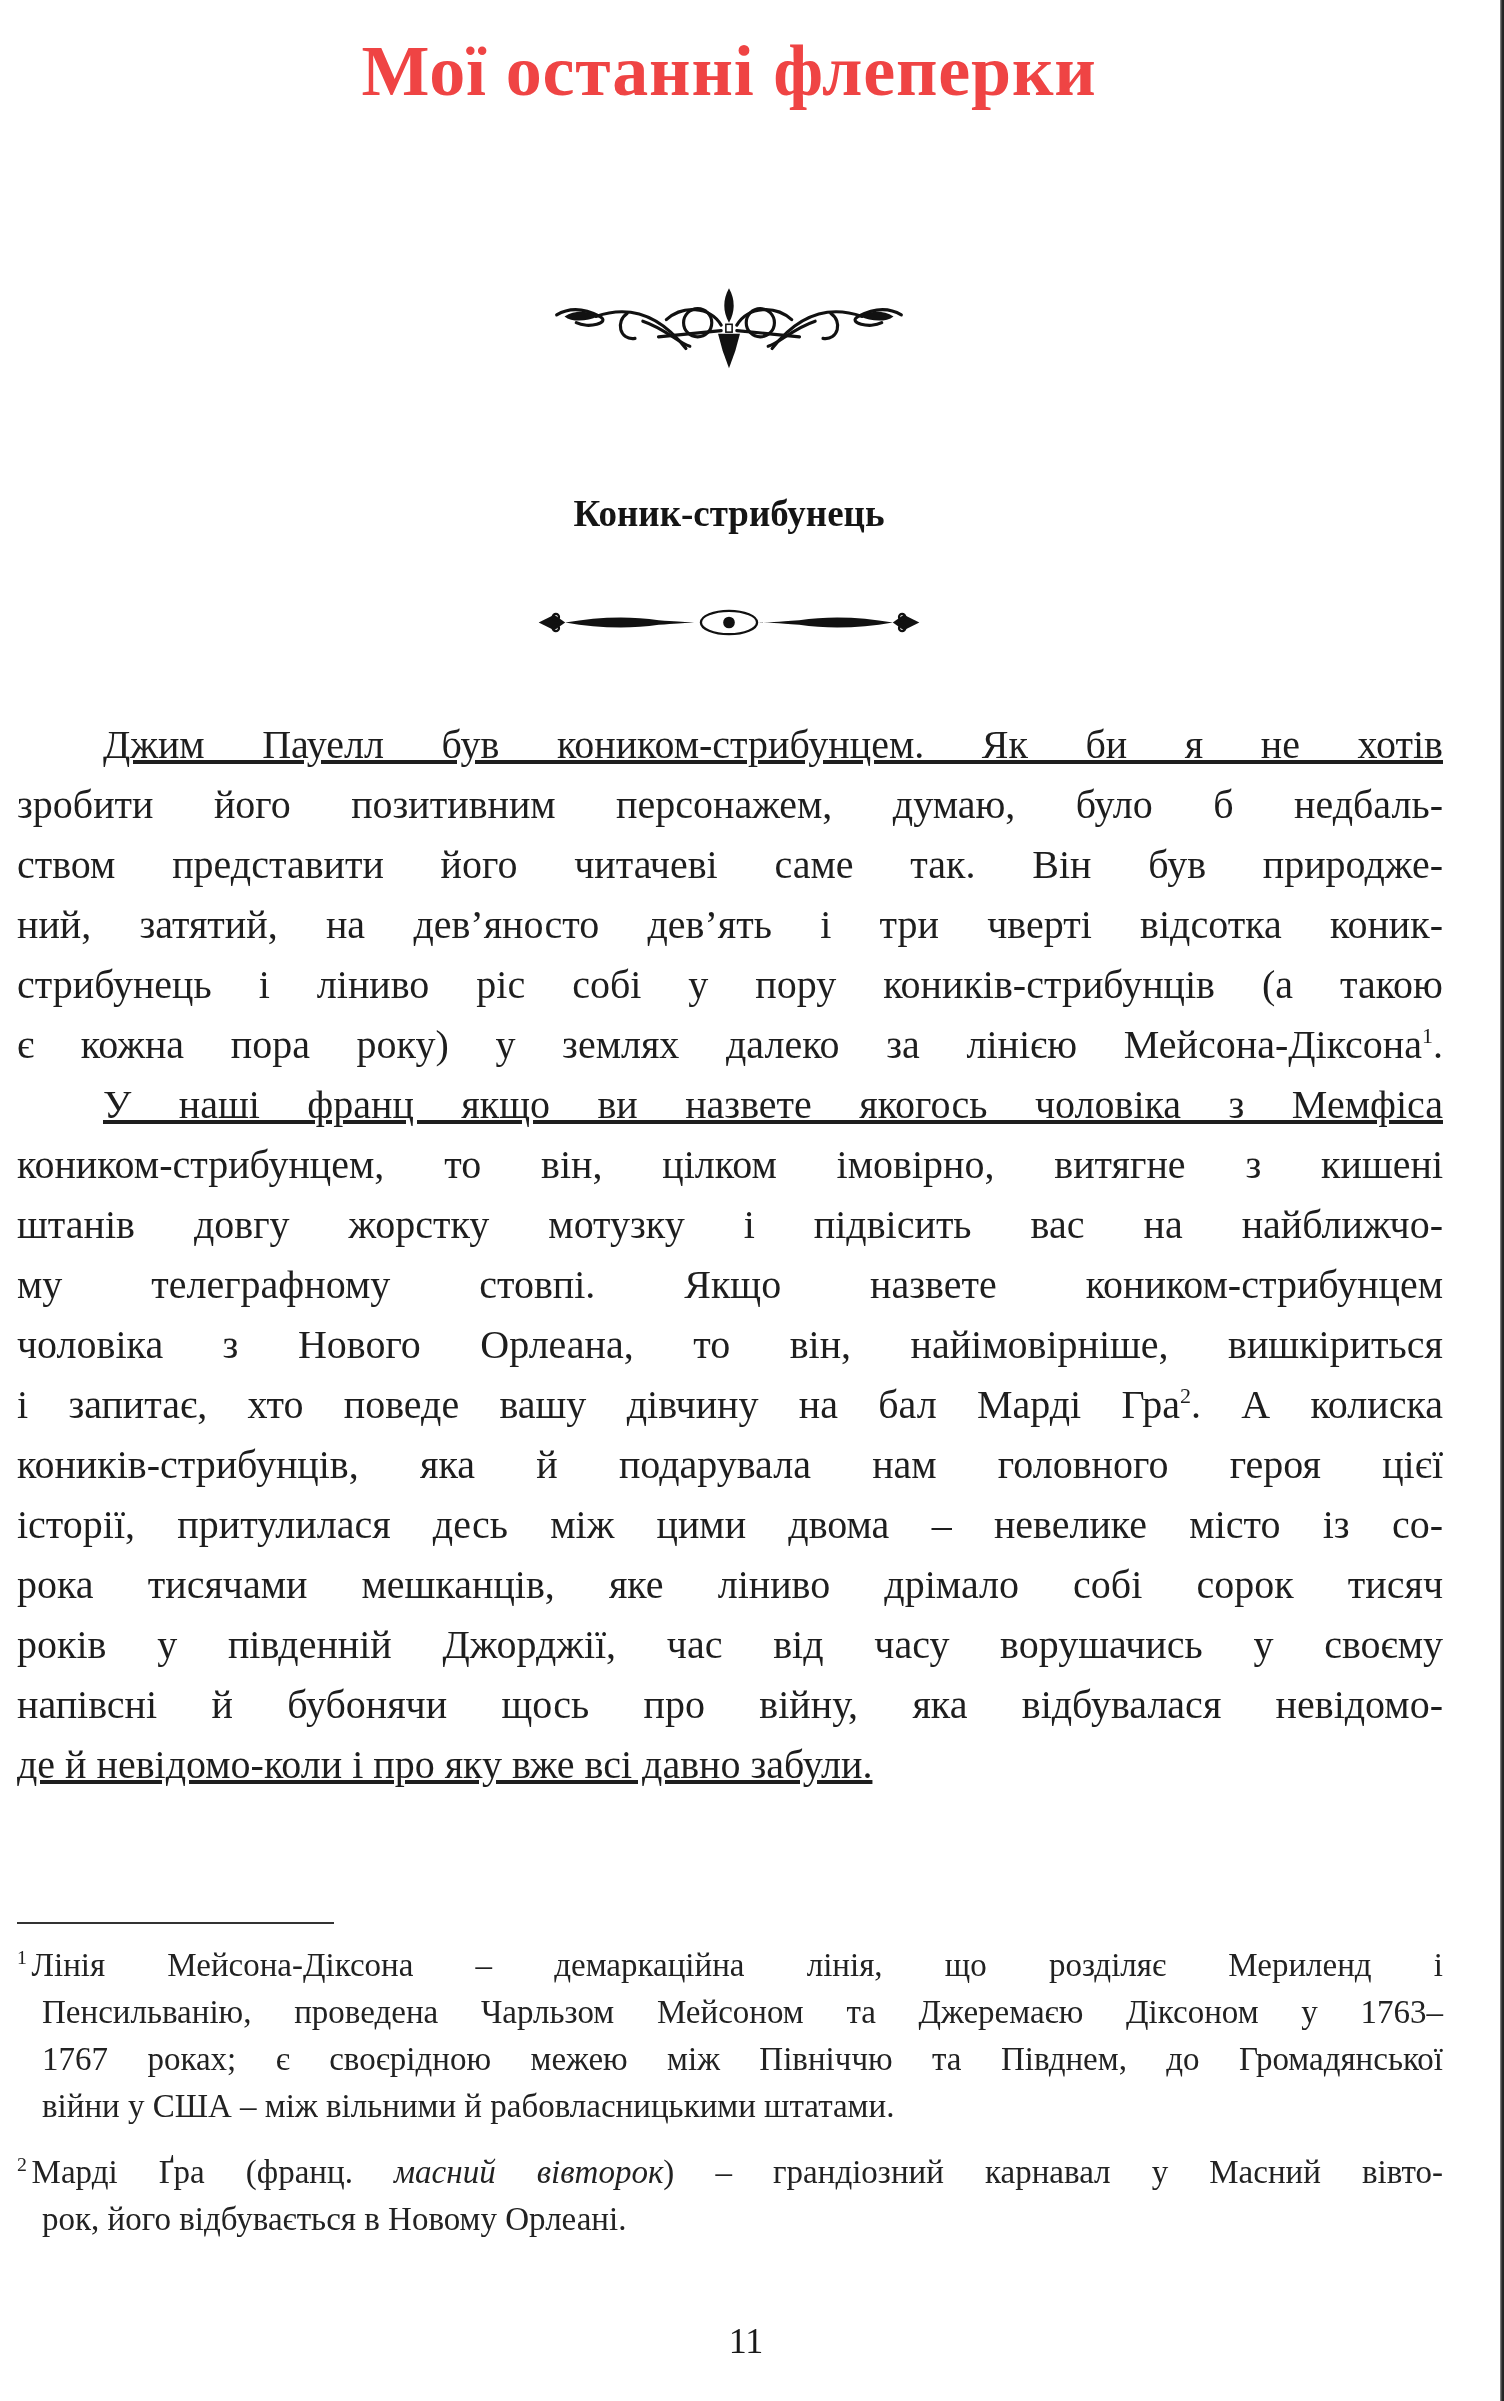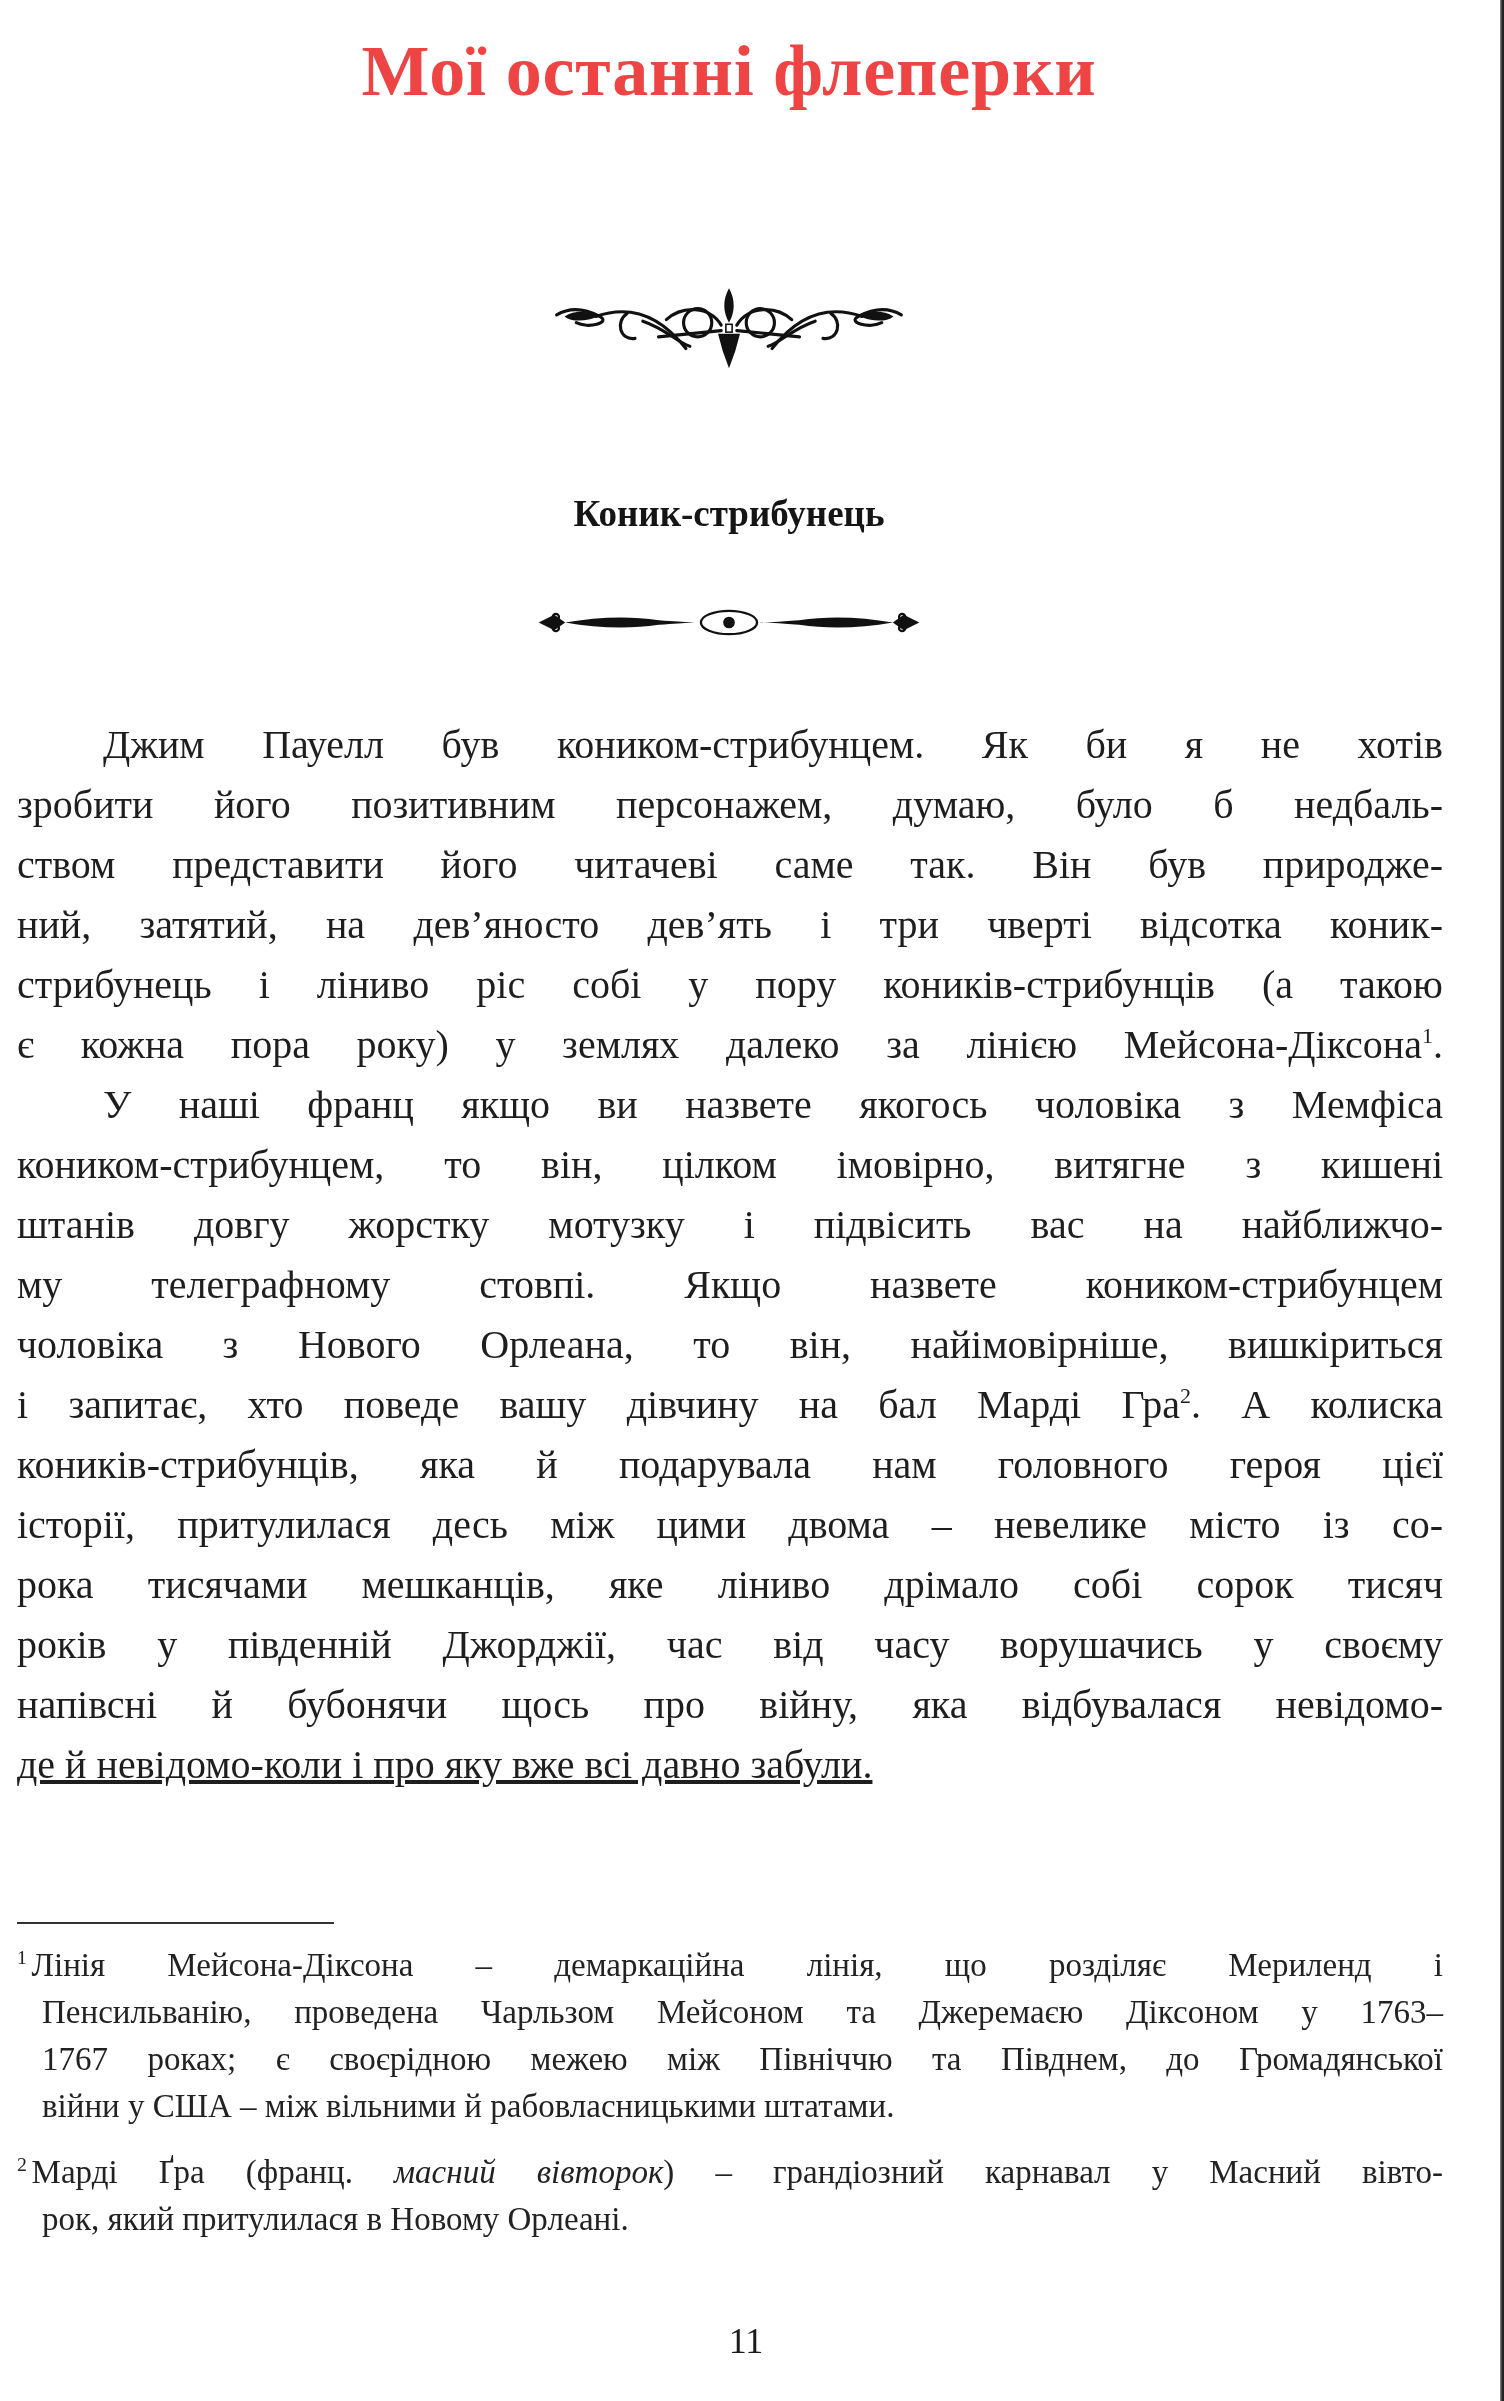--- a/index.html
+++ b/index.html
@@ -53,21 +53,21 @@
     color: #1e1e1e;
   }
   .line {
     display: block;
     white-space: nowrap;
     text-align-last: justify;
     text-align: justify;
     height: 60px;
   }
   .line.last { text-align-last: left; text-decoration: underline; }
-  .line.indent { padding-left: 86px; }
+  .line.indent { padding-left: 86px; text-decoration: underline; }
   sup { font-size: 0.55em; vertical-align: 0.7em; line-height: 0; }
   .footnote-rule {
     position: absolute;
     top: 1922px; left: 17px;
     width: 317px; height: 2.4px;
     background: #333;
   }
   .footnotes {
     position: absolute;
     top: 1934px; left: 17px; width: 1426px;
@@ -173,18 +173,18 @@
 
 <div class="footnotes">
   <div class="fn">
     <span class="fline first"><span class="fn-mark">1</span><span>Лінія Мейсона-Діксона – демаркаційна лінія, що розділяє Мериленд і</span></span>
     <span class="fline">Пенсильванію, проведена Чарльзом Мейсоном та Джеремаєю Діксоном у 1763–</span>
     <span class="fline">1767 роках; є своєрідною межею між Північчю та Півднем, до Громадянської</span>
     <span class="fline last">війни у США – між вільними й рабовласницькими штатами.</span>
   </div>
   <div class="fn">
     <span class="fline first"><span class="fn-mark">2</span><span>Марді Ґра (франц. </span><em>масний вівторок</em><span>) – грандіозний карнавал у Масний вівто-</span></span>
-    <span class="fline last">рок, який притулилася в Новому Орлеані.</span>
+    <span class="fline last">рок, його відбувається в Новому Орлеані.</span>
   </div>
 </div>
 
 <div class="page-number">11</div>
 
 
 </body></html>

